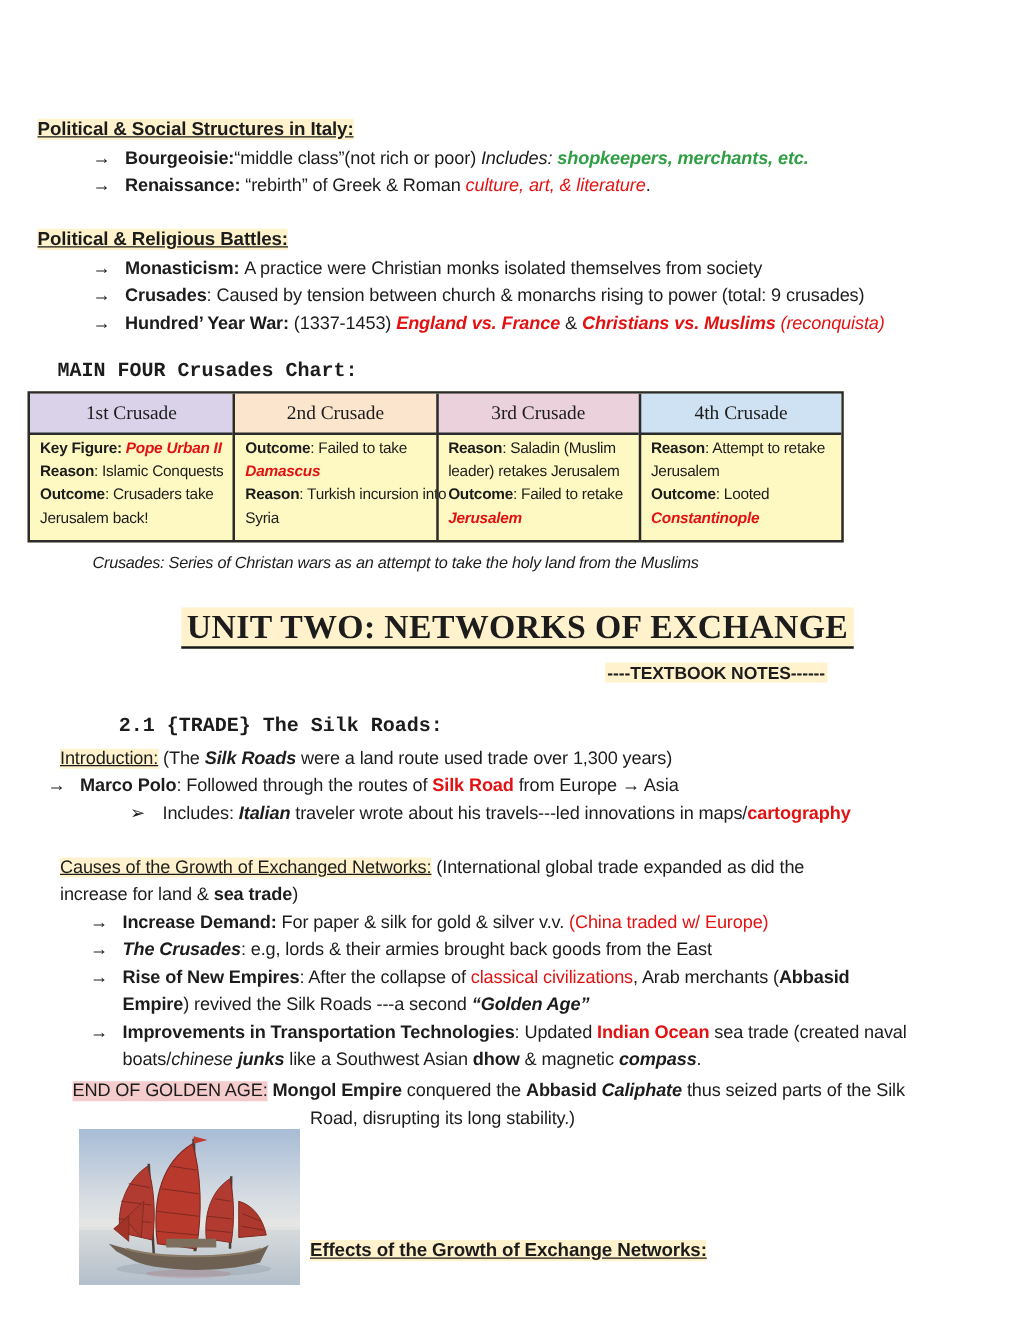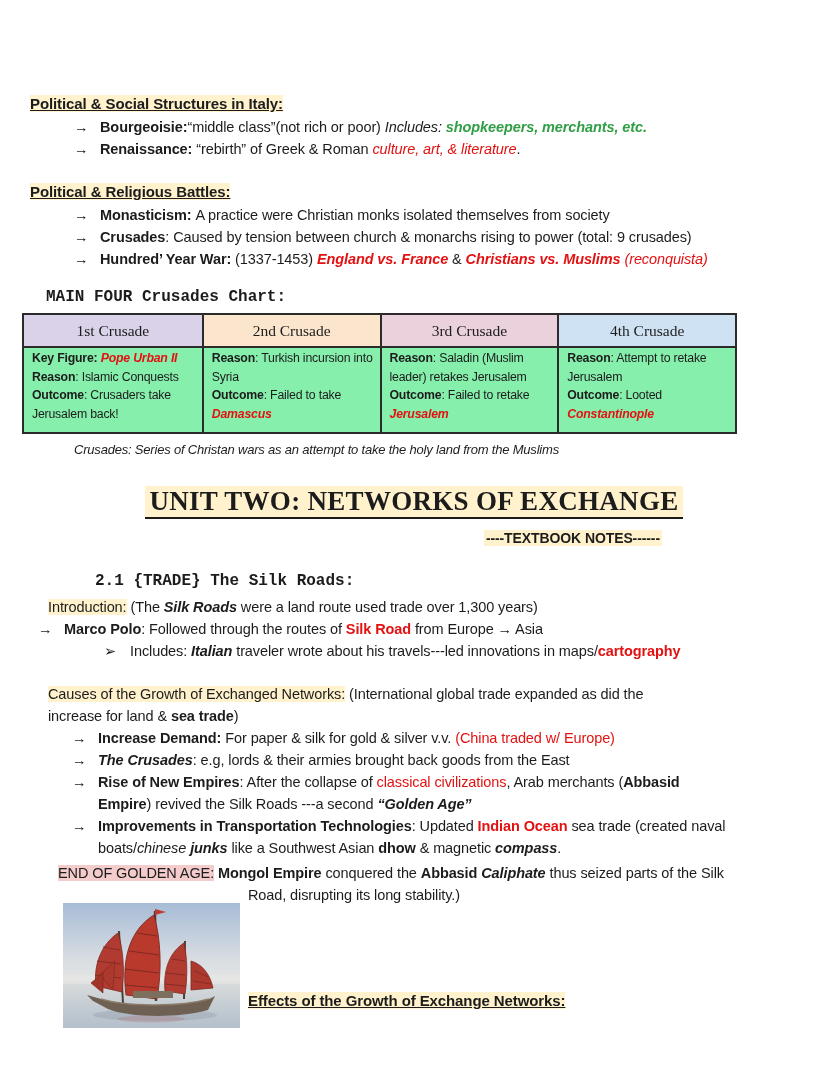--- a/index.html
+++ b/index.html
@@ -12,35 +12,35 @@
        letter-spacing:-0.1px;}
   .abs{position:absolute;}
 
   
   .t-b{font-weight:700;}
   .t-i{font-style:italic;}
   .t-red{color:var(--red);}
   .t-green{color:var(--green);}
   .t-hl{background:var(--hly);}
   .t-hlp{background:var(--hlp);}
-  .t-u{}
+  .t-u{text-decoration:underline;}
 
   .sec-heading{font-size:15px;font-weight:600;}
   .sec-heading .hl{background:var(--hly);text-decoration:underline;}
 
   .bullets{display:flex;flex-direction:column;}
   .bullet{display:flex;line-height:22px;font-size:14.5px;}
   .bullet .arw{width:26px;flex:0 0 26px;font-weight:700;}
   .btext{white-space:pre-wrap;}
 
   .mono-heading{font-family:"Liberation Mono",monospace;font-size:16px;font-weight:700;
                 letter-spacing:0;}
 
   
-  .ctable{width:715px;border:2px solid #2b2b2b;background:#86efac;}
+  .ctable{width:653px;border:2px solid #2b2b2b;background:#fef9c3;}
   .crow{display:grid;grid-template-columns:1fr 1fr 1fr 1fr;}
   .ccell{border-left:2px solid #2b2b2b;min-width:0;}
   .ccell:first-child{border-left:none;}
   .chead .ccell{height:33px;display:flex;align-items:center;justify-content:center;
                 border-bottom:2px solid #2b2b2b;
                 font-family:"Liberation Serif",serif;font-size:15.5px;letter-spacing:0;}
   .cbody .ccell{padding:1px 4px 9px 8px;}
   .cline{font-size:12.3px;line-height:18.5px;white-space:pre;letter-spacing:-0.2px;}
 
   .caption{font-size:13px;font-style:italic;letter-spacing:-0.2px;}
@@ -107,24 +107,24 @@
       </div>
   </div>
   <div class="crow cbody">
     <div class="ccell">
       <div class="cline"><span class="t-b">Key Figure: </span><span class="t-red t-b t-i">Pope Urban II</span></div>
       <div class="cline"><span class="t-b">Reason</span><span>: Islamic Conquests</span></div>
       <div class="cline"><span class="t-b">Outcome</span><span>: Crusaders take
 Jerusalem back!</span></div>
     </div>
     <div class="ccell">
+      <div class="cline"><span class="t-b">Outcome</span><span>: Failed to take
+</span><span class="t-red t-b t-i">Damascus</span></div>
       <div class="cline"><span class="t-b">Reason</span><span>: Turkish incursion into
 Syria</span></div>
-      <div class="cline"><span class="t-b">Outcome</span><span>: Failed to take
-</span><span class="t-red t-b t-i">Damascus</span></div>
     </div>
     <div class="ccell">
       <div class="cline"><span class="t-b">Reason</span><span>: Saladin (Muslim
 leader) retakes Jerusalem</span></div>
       <div class="cline"><span class="t-b">Outcome</span><span>: Failed to retake
 </span><span class="t-red t-b t-i">Jerusalem</span></div>
     </div>
     <div class="ccell">
       <div class="cline"><span class="t-b">Reason</span><span>: Attempt to retake
 Jerusalem</span></div>

